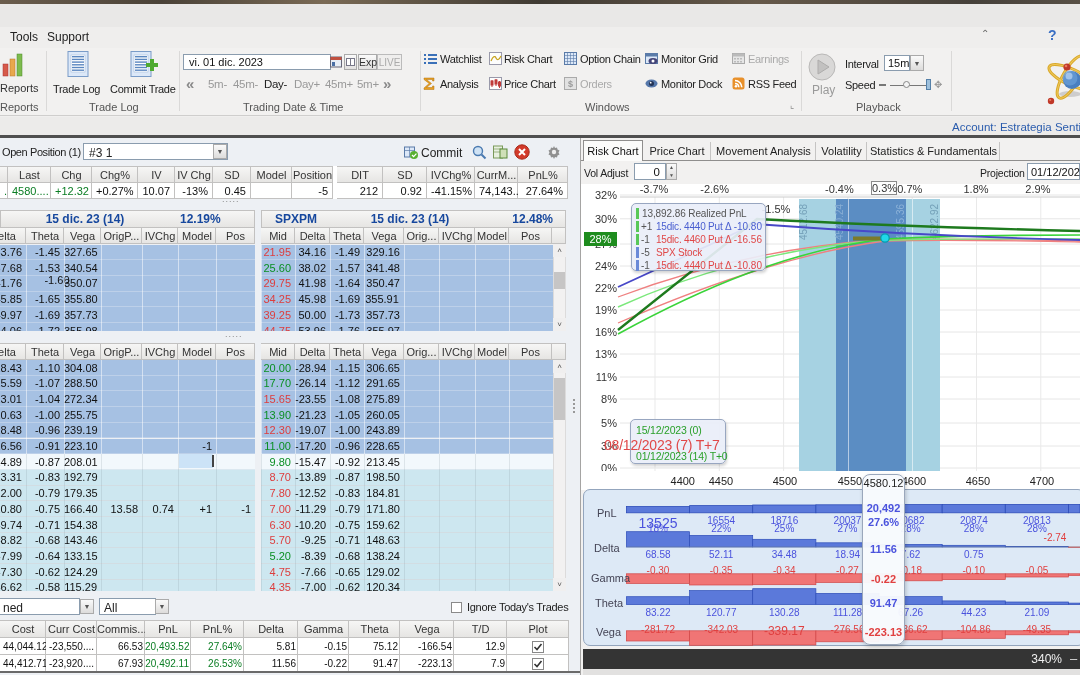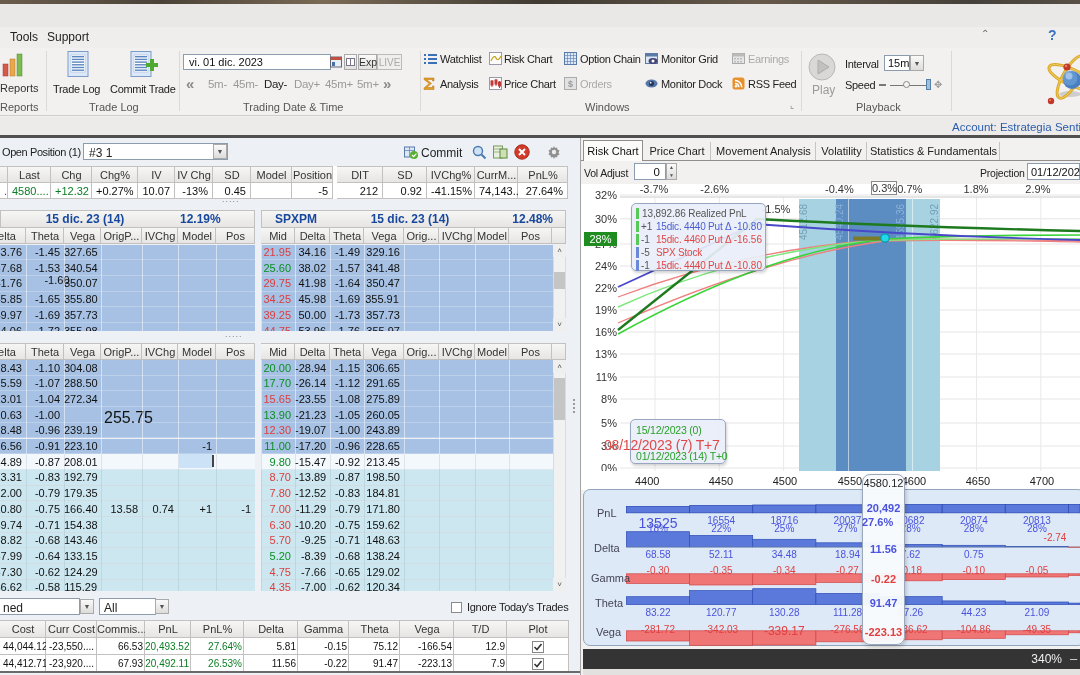--- a/index.html
+++ b/index.html
@@ -458,21 +458,21 @@
       <div class="abs" style="left:26px;top:32.9px;width:34px;font-size:11px;color:#111;text-align:right;">-1.04</div>
       <div class="abs" style="left:64px;top:32.9px;width:33px;font-size:11px;color:#111;text-align:right;">272.34</div>
       <div class="abs" style="left:261px;top:32.9px;width:30px;font-size:11px;color:#dd3d3d;text-align:right;">15.65</div>
       <div class="abs" style="left:295px;top:32.9px;width:31px;font-size:11px;color:#111;text-align:right;">-23.55</div>
       <div class="abs" style="left:330px;top:32.9px;width:30px;font-size:11px;color:#111;text-align:right;">-1.08</div>
       <div class="abs" style="left:364px;top:32.9px;width:36px;font-size:11px;color:#111;text-align:right;">275.89</div>
       <div class="abs" style="left:0;top:47.1px;width:255px;height:15.7px;background:#a6c1e3;border-bottom:1px solid #bdd0e9;"></div>
       <div class="abs" style="left:261px;top:47.1px;width:292px;height:15.7px;background:#a6c1e3;border-bottom:1px solid #bdd0e9;"></div>
       <div class="abs" style="left:-20px;top:48.6px;width:42px;font-size:11px;color:#111;text-align:right;">-20.63</div>
       <div class="abs" style="left:26px;top:48.6px;width:34px;font-size:11px;color:#111;text-align:right;">-1.00</div>
-      <div class="abs" style="left:64px;top:48.6px;width:33px;font-size:16px;color:#111;text-align:center;margin-left:40px;">255.75</div>
+      <div class="abs" style="left:64px;top:48.6px;width:33px;font-size:11px;color:#111;text-align:center;">255.75</div>
       <div class="abs" style="left:261px;top:48.6px;width:30px;font-size:11px;color:#0a8f23;text-align:right;">13.90</div>
       <div class="abs" style="left:295px;top:48.6px;width:31px;font-size:11px;color:#111;text-align:right;">-21.23</div>
       <div class="abs" style="left:330px;top:48.6px;width:30px;font-size:11px;color:#111;text-align:right;">-1.05</div>
       <div class="abs" style="left:364px;top:48.6px;width:36px;font-size:11px;color:#111;text-align:right;">260.05</div>
       <div class="abs" style="left:0;top:62.8px;width:255px;height:15.7px;background:#a6c1e3;border-bottom:1px solid #bdd0e9;"></div>
       <div class="abs" style="left:261px;top:62.8px;width:292px;height:15.7px;background:#a6c1e3;border-bottom:1px solid #bdd0e9;"></div>
       <div class="abs" style="left:-20px;top:64.3px;width:42px;font-size:11px;color:#111;text-align:right;">-18.48</div>
       <div class="abs" style="left:26px;top:64.3px;width:34px;font-size:11px;color:#111;text-align:right;">-0.96</div>
       <div class="abs" style="left:64px;top:64.3px;width:33px;font-size:11px;color:#111;text-align:right;">239.19</div>
       <div class="abs" style="left:261px;top:64.3px;width:30px;font-size:11px;color:#dd3d3d;text-align:right;">12.30</div>
@@ -793,21 +793,21 @@
 <div class="abs" style="left:656px;top:246.5px;font-size:10px;letter-spacing:-0.2px;color:#e04848;">SPX Stock</div>
 <div class="abs" style="left:636px;top:259.5px;width:3px;height:11px;background:#6a8ad8;"></div>
 <div class="abs" style="left:641px;top:259.5px;font-size:10px;color:#555;">-1</div>
 <div class="abs" style="left:656px;top:259.5px;font-size:10px;letter-spacing:-0.2px;color:#e04848;">15dic. 4440 Put Δ</div>
 <div class="abs" style="left:726px;top:259.5px;width:36px;text-align:right;font-size:10px;color:#e04848;">-10.80</div>
 <div class="abs" style="left:630px;top:419px;width:96px;height:45px;background:rgba(233,238,248,0.92);border:1px solid #98a6c0;border-radius:5px;box-shadow:1px 2px 3px rgba(0,0,0,0.18);"></div>
 <div class="abs" style="left:636px;top:424px;font-size:10.5px;letter-spacing:-0.2px;color:#2aa02a;white-space:nowrap;">15/12/2023 (0)</div>
 <div class="abs" style="left:604px;top:437px;font-size:14px;letter-spacing:-0.2px;color:#e04848;white-space:nowrap;">08/12/2023 (7) T+7</div>
 <div class="abs" style="left:636px;top:450px;font-size:10.5px;letter-spacing:-0.2px;color:#2aa02a;white-space:nowrap;">01/12/2023 (14) T+0</div>
 <div class="abs" style="left:583px;top:471px;width:497px;height:19px;background:#fff;"></div>
-<div class="abs" style="left:635px;top:475px;width:40px;text-align:left;font-size:11px;color:#222;">4400</div>
+<div class="abs" style="left:655px;top:475px;width:40px;text-align:right;font-size:11px;color:#222;">4400</div>
 <div class="abs" style="left:701px;top:475px;width:40px;text-align:center;font-size:11px;color:#222;">4450</div>
 <div class="abs" style="left:765px;top:475px;width:40px;text-align:center;font-size:11px;color:#222;">4500</div>
 <div class="abs" style="left:830px;top:475px;width:40px;text-align:center;font-size:11px;color:#222;">4550</div>
 <div class="abs" style="left:894px;top:475px;width:40px;text-align:center;font-size:11px;color:#222;">4600</div>
 <div class="abs" style="left:958px;top:475px;width:40px;text-align:center;font-size:11px;color:#222;">4650</div>
 <div class="abs" style="left:1022px;top:475px;width:40px;text-align:center;font-size:11px;color:#222;">4700</div>
 <div class="abs" style="left:583px;top:489px;width:502px;height:157px;background:#dde9f6;border:1.5px solid #93a5bd;border-radius:7px;"></div>
 <svg class="abs" style="left:583px;top:489px;" width="497" height="157" viewBox="0 0 497 157">
       <rect x="43.4" y="17.5" width="63.2" height="6.3" fill="#5b79da" stroke="#2d4db8" stroke-width="0.8"></rect>
       <rect x="106.6" y="16.6" width="63.1" height="7.2" fill="#5b79da" stroke="#2d4db8" stroke-width="0.8"></rect>
@@ -894,21 +894,21 @@
 <div class="abs" style="left:626.0px;top:623.5px;width:64px;text-align:center;font-size:10px;color:#e04040;">-281.72</div>
 <div class="abs" style="left:689.2px;top:623.5px;width:64px;text-align:center;font-size:10px;color:#e04040;">-342.03</div>
 <div class="abs" style="left:752.3px;top:623.5px;width:64px;text-align:center;font-size:12px;color:#e04040;">-339.17</div>
 <div class="abs" style="left:815.5px;top:623.5px;width:64px;text-align:center;font-size:10px;color:#e04040;">-276.56</div>
 <div class="abs" style="left:878.6px;top:623.5px;width:64px;text-align:center;font-size:10px;color:#e04040;">-186.62</div>
 <div class="abs" style="left:941.8px;top:623.5px;width:64px;text-align:center;font-size:10px;color:#e04040;">-104.86</div>
 <div class="abs" style="left:1004.9px;top:623.5px;width:64px;text-align:center;font-size:10px;color:#e04040;">-49.35</div>
 <div class="abs" style="left:862px;top:474px;width:43px;height:171px;background:rgba(248,250,253,0.96);border:1px solid #9aa7bb;border-radius:8px;box-shadow:1px 2px 4px rgba(0,0,0,0.2);"></div>
 <div class="abs" style="left:862px;top:477px;width:43px;text-align:center;font-size:11px;color:#222;">4580.12</div>
 <div class="abs" style="left:862px;top:501.5px;width:43px;text-align:center;font-size:11px;font-weight:bold;color:#4a52dd;">20,492</div>
-<div class="abs" style="left:862px;top:515.5px;width:43px;font-size:11px;font-weight:bold;color:#4a52dd;">27.6%</div>
+<div class="abs" style="left:862px;top:515.5px;width:43px;text-align:center;font-size:11px;font-weight:bold;color:#4a52dd;">27.6%</div>
 <div class="abs" style="left:862px;top:542.5px;width:43px;text-align:center;font-size:11px;font-weight:bold;color:#4a52dd;">11.56</div>
 <div class="abs" style="left:862px;top:572.5px;width:43px;text-align:center;font-size:11px;font-weight:bold;color:#e04040;">-0.22</div>
 <div class="abs" style="left:862px;top:597px;width:43px;text-align:center;font-size:11px;font-weight:bold;color:#4a52dd;">91.47</div>
 <div class="abs" style="left:862px;top:626px;width:43px;text-align:center;font-size:11px;font-weight:bold;color:#e04040;">-223.13</div>
 <div class="abs" style="left:583px;top:649px;width:497px;height:20px;background:#343434;"></div>
 <div class="abs" style="left:1000px;top:652px;width:62px;text-align:right;font-size:12px;color:#f0f0f0;">340%</div>
 <div class="abs" style="left:1070px;top:651px;font-size:13px;color:#ddd;">–</div>
 <div class="abs" style="left:583px;top:669px;width:497px;height:6px;background:#e2e1e0;"></div>
 </div>
 </body></html>

